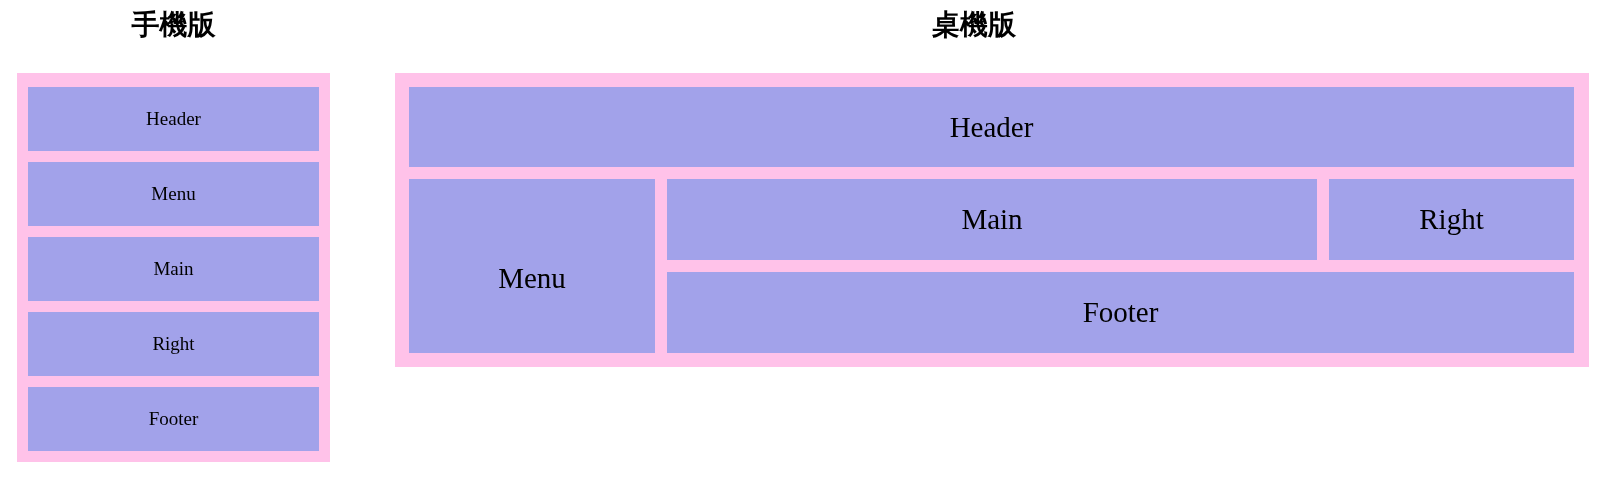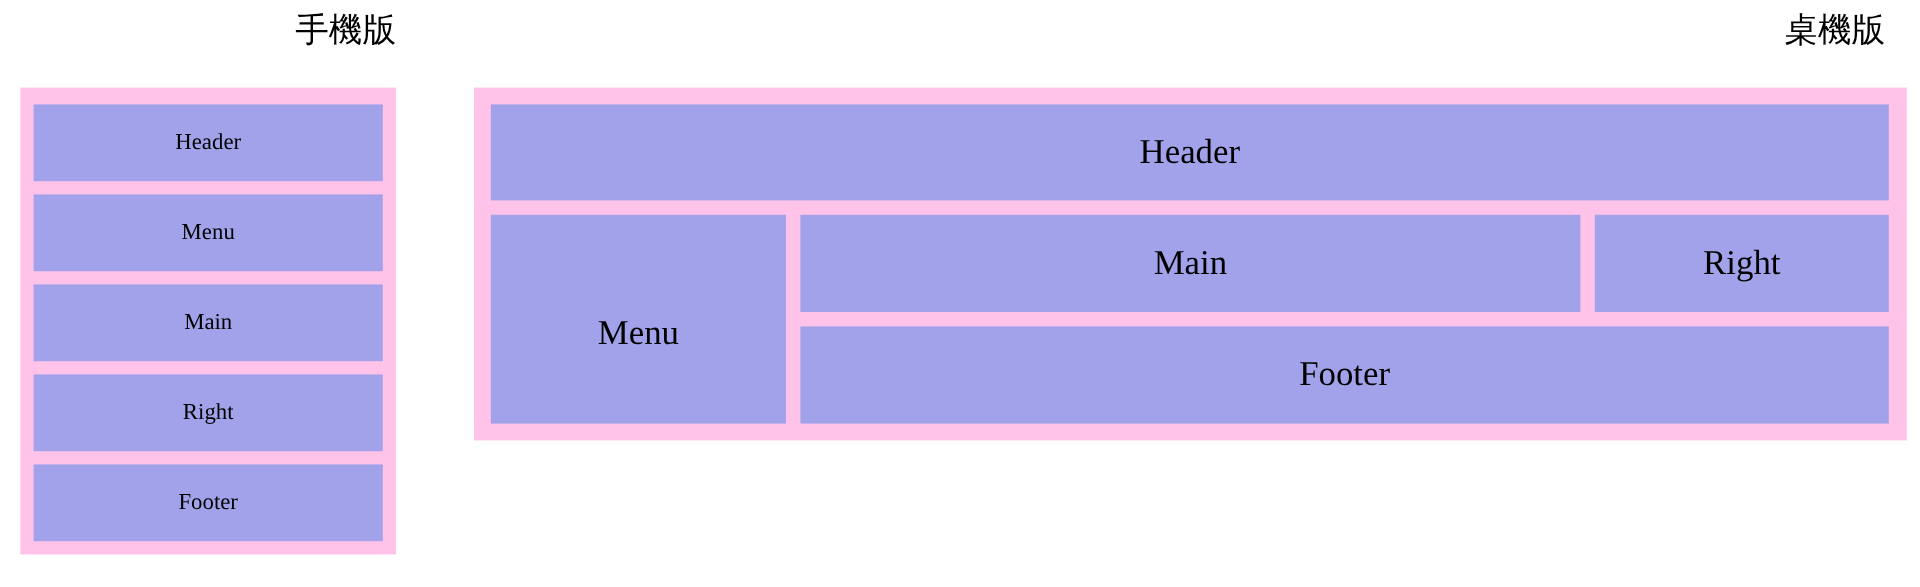--- a/index.html
+++ b/index.html
@@ -8,23 +8,23 @@
     height: 489px;
     background: var(--page-bg, #ffffff);
     font-family: "Liberation Sans", sans-serif;
     position: relative;
     overflow: hidden;
   }
 
   .section-title {
     position: absolute;
     top: 8px;
-    text-align: right;
+    text-align: center;
     font-family: "Liberation Sans", "DejaVu Sans", sans-serif;
-    font-weight: 400;
+    font-weight: 700;
     font-size: 28px;
     line-height: 34px;
     color: var(--title-color, #000);
   }
   .mobile-title-pos  { left: 17px;  width: 313px; }
   .desktop-title-pos { left: 377px; width: 1194px; }
 
   .layout-container {
     position: absolute;
     top: 73px;

